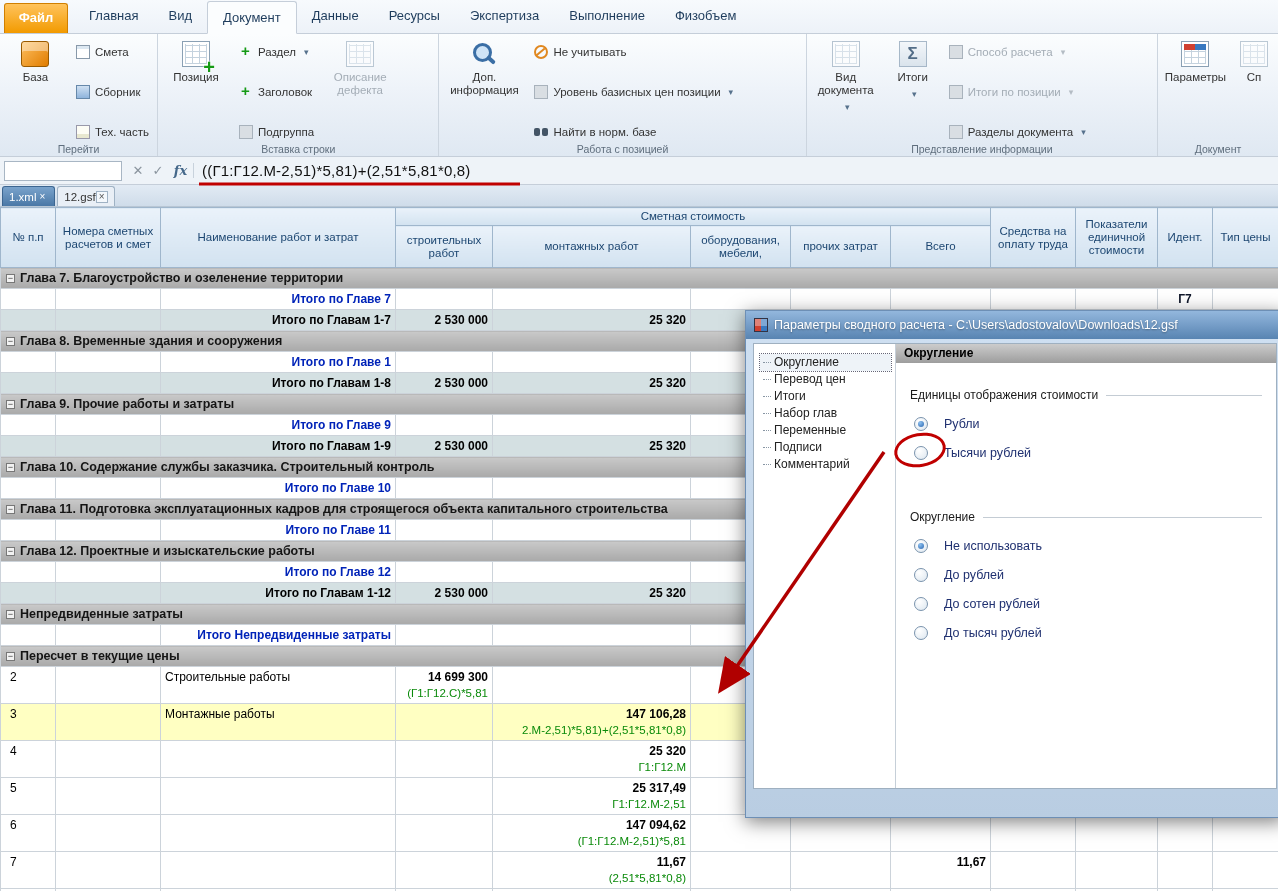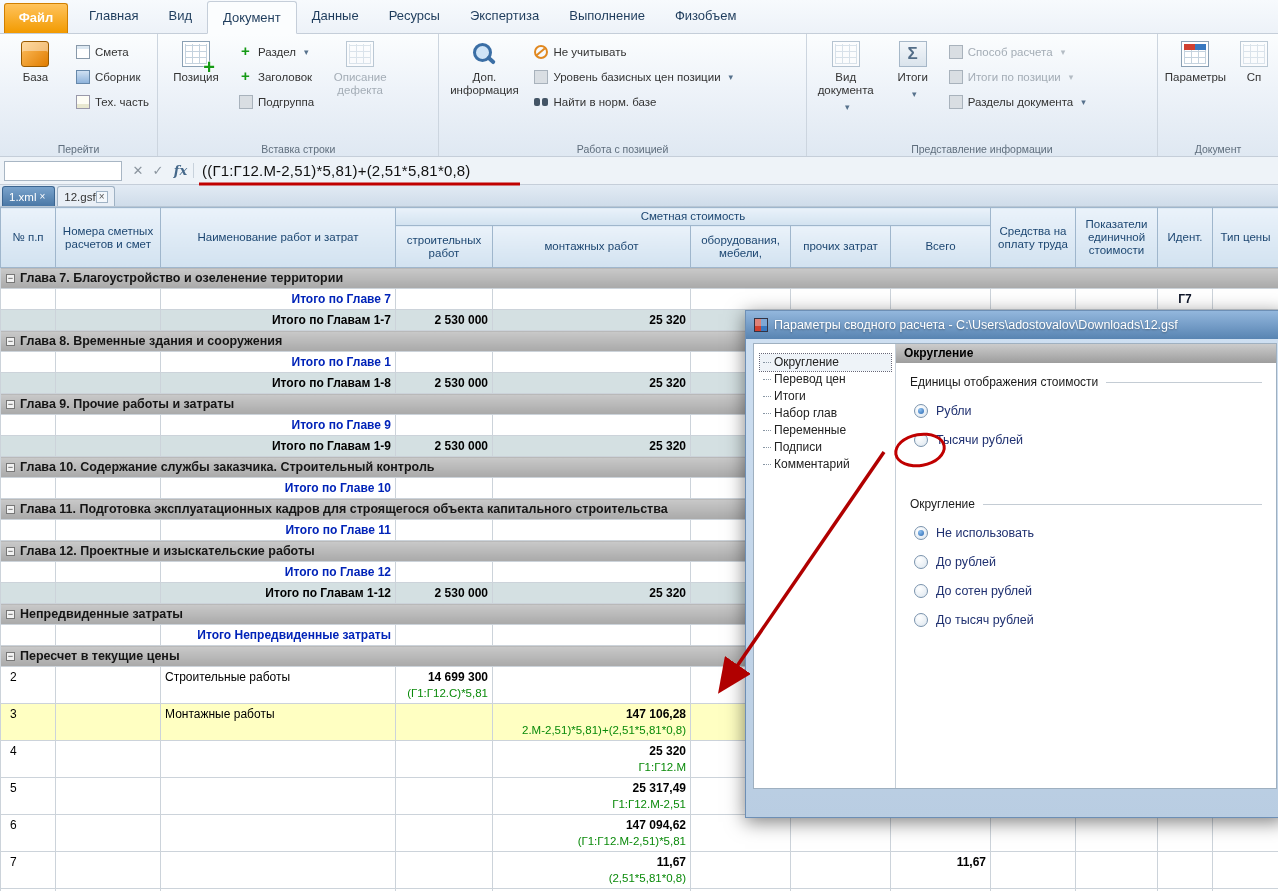--- a/index.html
+++ b/index.html
@@ -19,21 +19,21 @@
 
   
   .ribbon-body { height:123px; background:linear-gradient(180deg,#fbfdfe 0%,#eef3f9 45%,#dfe8f2 100%);
     border-bottom:1px solid #c5ced9; display:flex; }
   .rgroup { position:relative; border-right:1px solid #ccd5df; padding:2px 3px 16px 3px; }
   .rgroup-label { position:absolute; bottom:1px; left:0; right:0; text-align:center; font-size:10.5px; color:#5f6e7d;
     white-space:nowrap; overflow:hidden; }
   .rgroup-content { display:flex; align-items:flex-start; height:100%; gap:3px; }
   .bigbtn { width:70px; min-height:98px; display:flex; flex-direction:column; align-items:center; gap:4px;
     padding-top:5px; font-size:11.5px; color:#333; text-align:center; border-radius:3px; line-height:13px; }
-  .smallcol { display:flex; flex-direction:column; gap:5px; padding-top:6px; }
+  .smallcol { display:flex; flex-direction:column; gap:20px; padding-top:6px; }
   .smallbtn { display:flex; align-items:center; gap:5px; height:20px; padding:0 5px; font-size:11.5px; color:#333;
     white-space:nowrap; border-radius:2px; }
   .dis, .dis * { color:#a4adb6 !important; }
   .dd::after { content:"▾"; font-size:9px; color:#56718c; margin-left:3px; }
   .dis.dd::after { color:#b4bcc4; }
 
   
   .ic { display:inline-block; flex:none; }
   .ic-cube { width:28px; height:26px; background:linear-gradient(135deg,#ffc060,#e07c00); border:1px solid #9a5a00;
     border-radius:3px; box-shadow:inset 0 9px rgba(255,255,255,.4); }
@@ -123,25 +123,25 @@
   .dlg-ico { width:14px; height:14px; flex:none; border:1px solid #334; background:
     linear-gradient(90deg,#d04030 50%,#3878c0 50%); box-shadow:inset 0 7px rgba(255,255,255,.35); }
   .dlg-main { margin:4px 7px 0 7px; height:446px; background:#fff; border:1px solid #9fb0c0; display:flex; }
   .dlg-nav { width:142px; border-right:1px solid #c6cfd8; padding:10px 4px 4px 6px; font-size:12px; color:#222; }
   .nav-item { position:relative; height:17px; line-height:15px; padding:1px 4px 1px 14px; white-space:nowrap; }
   .nav-item::before { content:""; position:absolute; left:3px; top:8px; width:8px; border-top:1px dotted #8896a4; }
   .nav-item.sel { outline:1px dotted #667; background:#eef3f8; }
   .dlg-content { flex:1; display:flex; flex-direction:column; overflow:hidden; }
   .dlg-header { height:19px; background:linear-gradient(#cccccc,#9d9d9d); color:#000; font-weight:bold;
     font-size:12px; padding:2px 8px; line-height:15px; }
-  .dlg-scroll { position:relative; flex:1; padding:0 14px;text-align:center; }
+  .dlg-scroll { position:relative; flex:1; padding:13px 14px;text-align:center; }
   .gcap { display:flex; align-items:center; gap:8px; font-size:12px; color:#1a1a1a; margin-top:12px; }
   .gcap::after { content:""; flex:1; border-top:1px solid #c4ccd4; }
   .dlg-group + .dlg-group { margin-top:50px; }
-  .radio-row { display:flex; align-items:center; gap:8px; margin:15px 0 0 4px; }
+  .radio-row { display:flex; align-items:center; gap:16px; margin:15px 0 0 4px; }
   .dlg-group .radio-row:first-of-type { margin-top:20px; }
   .radio { width:14px; height:14px; flex:none; border-radius:50%; border:1px solid #7a93ad;
     background:radial-gradient(circle at 35% 30%,#fff,#dce6ef); position:relative; }
   .radio.checked::after { content:""; position:absolute; inset:3px; border-radius:50%;
     background:radial-gradient(circle at 35% 30%,#8cc0f0,#2a66b0); }
   .rlabel { font-size:12.5px; color:#1f3070; }
 
   
   .red-circle { position:absolute; left:148px; top:122px; width:52px; height:34px; border:3px solid #c00000;
     border-radius:50%; transform:rotate(-10deg); z-index:5; pointer-events:none; }

